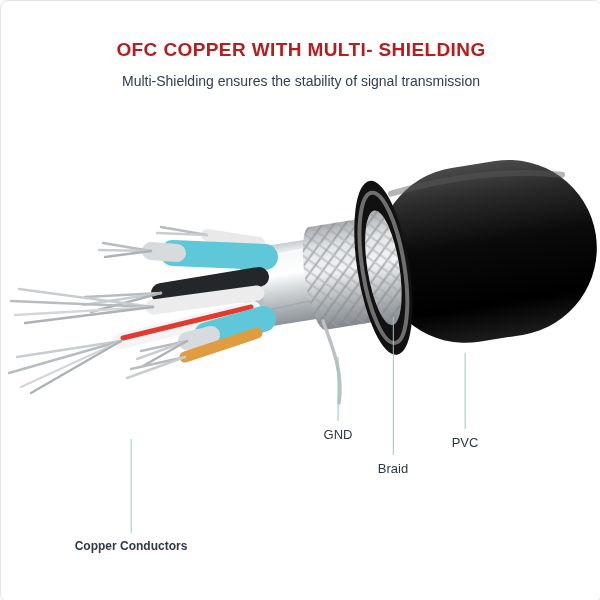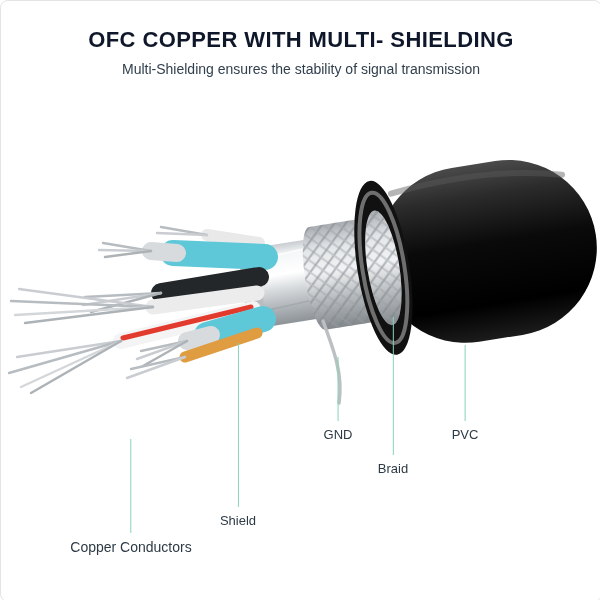--- a/index.html
+++ b/index.html
@@ -3,41 +3,41 @@
 <meta charset="utf-8">
 <style>
   html,body{margin:0;padding:0;background:#ffffff;}
   .frame{
     position:relative;width:600px;height:600px;background:#ffffff;
     border:1px solid #e4e4e4;border-radius:8px;overflow:hidden;
     font-family:"Liberation Sans",sans-serif;
   }
   .header{position:absolute;top:26px;left:0;right:0;text-align:center;}
   .title{
-    margin:0;font-size:22px;font-weight:800;letter-spacing:.4px;
-    color:#0f172a;
+    margin:12px;font-size:19px;font-weight:800;letter-spacing:.4px;
+    color:#b91c1c;
   }
   .subtitle{
     margin:8px 0 0 0;font-size:14px;font-weight:500;color:#32404e;
   }
   .illustration{position:absolute;inset:0;}
   svg.art{position:absolute;left:0;top:0;}
   .callout{
     position:absolute;display:flex;flex-direction:column;align-items:center;
     transform:translateX(-50%);
   }
   .leader{width:1px;background:#8ad2b8;}
   .callout-text{margin-top:6px;font-size:13px;color:#2d3a45;white-space:nowrap;}
   .co-copper{left:130px;top:438px}.co-copper .leader{height:94px}
-  .co-copper .callout-text{font-size:14px;}
+  .co-copper .callout-text{font-size:12px;font-weight:bold;}
   .co-shield{left:237px;top:342px}.co-shield .leader{height:164px}
   .co-alum{left:311px;top:330px}.co-alum .leader{height:148px}
   .co-gnd{left:337px;top:356px}.co-gnd .leader{height:64px}
   .co-braid{left:392px;top:316px}.co-braid .leader{height:138px}
-  .co-pvc{left:464px;top:344px}.co-pvc .leader{height:76px}
+  .co-pvc{left:464px;top:352px}.co-pvc .leader{height:76px}
 </style>
 </head>
 <body>
 
 <div class="frame">
 
   <div class="header">
     <h1 class="title">OFC COPPER WITH MULTI- SHIELDING</h1>
     <p class="subtitle">Multi-Shielding ensures the stability of signal transmission</p>
   </div>
@@ -143,24 +143,20 @@
         <path d="M256 332 L184 356" stroke="#df9c40" stroke-width="11"></path>
         <path d="M184 356 L130 368" stroke="#b7bcc0" stroke-width="2.4"></path>
         <path d="M184 356 L126 377" stroke="#c9cdd1" stroke-width="2.4"></path>
       </g>
     </svg>
 
     <div class="callout co-copper">
       <span class="leader"></span>
       <span class="callout-text">Copper Conductors</span>
     </div>
-    <div class="callout co-shield">
-      <span class="leader"></span>
-      <span class="callout-text">Shield</span>
-    </div>
     <div class="callout co-gnd">
       <span class="leader"></span>
       <span class="callout-text">GND</span>
     </div>
     <div class="callout co-braid">
       <span class="leader"></span>
       <span class="callout-text">Braid</span>
     </div>
     <div class="callout co-pvc">
       <span class="leader"></span>

